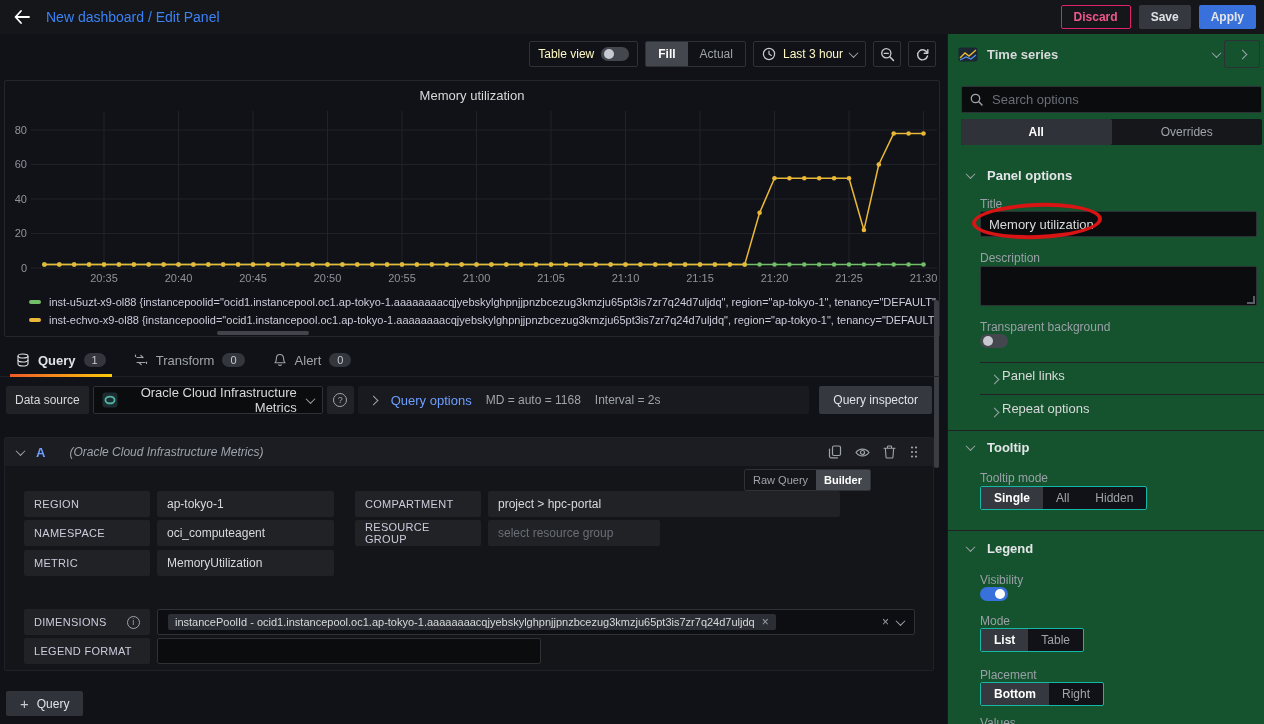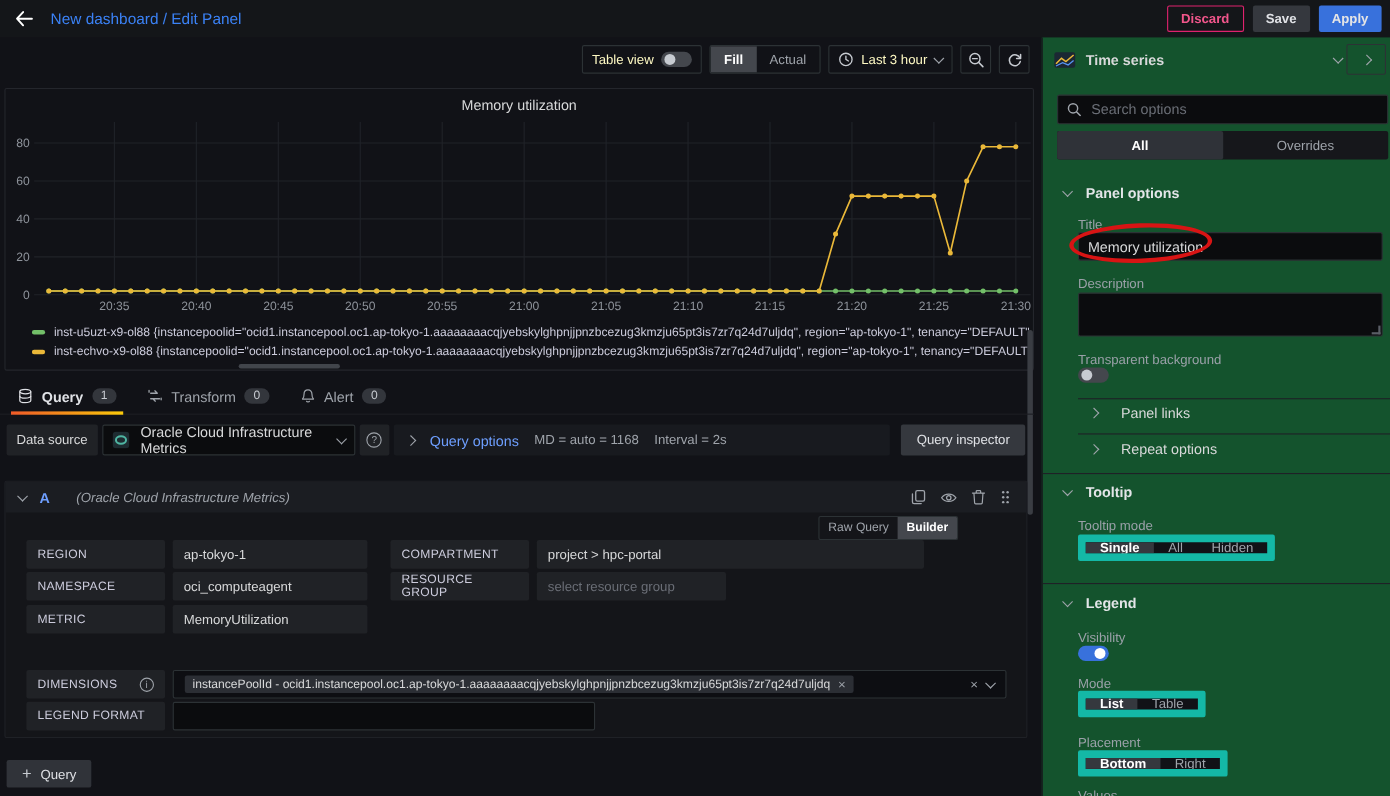--- a/index.html
+++ b/index.html
@@ -61,21 +61,21 @@
   .qtab.active::after { content:""; position:absolute; left:-6px; right:-6px; bottom:0; height:3px;
     background:linear-gradient(90deg,#f05a28,#fbca0a); }
   .count-pill { background:#33363c; color:#c7cbd1; font-size:11px; font-weight:400;
     border-radius:9px; padding:1px 8px; }
 
   
   .ds-row { left:6px; top:386px; width:926px; height:28px; display:flex; align-items:stretch; gap:4px; }
   .ds-label { background:#202226; display:flex; align-items:center; padding:0 9px; font-size:12px;
     color:#d8d9da; border-radius:2px; }
   .ds-select { width:230px; background:#0b0c0e; border:1px solid #2c3235; border-radius:2px;
-    display:flex; align-items:center; gap:10px; padding:0 8px; cursor:pointer; font-size:13px; color:#d8d9da; }
+    display:flex; align-items:center; gap:10px; padding:0 8px; cursor:pointer; font-size:13px; color:#d8d9da;text-align:right; }
   .ds-help { width:27px; background:#202226; border-radius:2px; display:flex; align-items:center;
     justify-content:center; cursor:pointer; }
   .ds-options { flex:1; background:#181a1f; border-radius:2px; display:flex; align-items:center;
     gap:14px; padding:0 12px; margin-right:6px; }
   .link-blue { color:#6e9fff; font-size:13px; font-weight:500; cursor:pointer; }
   .dim-text { color:#9fa4ab; font-size:12px; }
   .btn-inspector { background:#35383e; border-radius:2px; padding:0 14px; display:flex;
     align-items:center; font-size:12px; font-weight:500; color:#e0e2e6; cursor:pointer; }
 
   
@@ -122,33 +122,33 @@
     font-size:13px; font-family:"Liberation Sans",sans-serif; }
   .sb-search input::placeholder { color:#6a6e76; }
   .sb-tabs { position:absolute; top:85px; left:13px; right:2px; height:26px; background:#16171b;
     border-radius:2px; display:flex; }
   .sb-tabs > div { flex:1; display:flex; align-items:center; justify-content:center; font-size:12px;
     color:#9fa4ab; cursor:pointer; border-radius:2px; }
   .sb-tabs > div.sel { background:#2f3238; color:#ffffff; font-weight:600; }
 
   .section-head { position:absolute; left:19px; display:flex; align-items:center; gap:13px;
     font-size:13px; font-weight:600; color:#e3e5e8; cursor:pointer; }
-  .sub-row { position:absolute; left:43px; display:flex; align-items:center; gap:21px;
+  .sub-row { position:absolute; left:43px; display:flex; align-items:flex-end; gap:4px;
     font-size:13px; color:#d8d9da; cursor:pointer; }
   .opt-label { position:absolute; left:32px; font-size:12px; color:#9aa0a8; }
   .opt-input { position:absolute; left:32px; right:7px; height:26px; background:#0b0c0e;
     border:1px solid #2c3235; border-radius:2px; color:#d8d9da; font-size:13px; padding:0 8px;
     font-family:"Liberation Sans",sans-serif; }
   .opt-textarea { position:absolute; left:32px; right:7px; height:40px; background:#0b0c0e;
     border:1px solid #2c3235; border-radius:2px; resize:none; }
   .resize-corner { position:absolute; right:9px; width:8px; height:8px;
     border-right:2px solid #5a5e66; border-bottom:2px solid #5a5e66; }
   .divider { position:absolute; left:32px; right:0; border-top:1px solid #1f2126; }
   .divider.full { left:0; }
-  .seg-ctl { position:absolute; left:32px; height:24px; border:7px solid #14b8a6; border-radius:2px;
+  .seg-ctl { position:absolute; left:32px; height:24px; border:1px solid #14b8a6; border-radius:2px;
     display:flex; overflow:hidden; background:#111217; }
   .seg-ctl > div { display:flex; align-items:center; justify-content:center; font-size:12px;
     color:#9fa4ab; cursor:pointer; padding:0 13px; }
   .seg-ctl > div.sel { background:#35383e; color:#ffffff; font-weight:600; }
 
   .red-ellipse { position:absolute; left:24px; top:169px; width:130px; height:36px;
     border:4px solid #d81414; border-radius:50%; transform:rotate(-2deg); pointer-events:none; }
 
   
   .chev { width:7px; height:7px; border-right:1.5px solid #9fa4ab; border-bottom:1.5px solid #9fa4ab;

